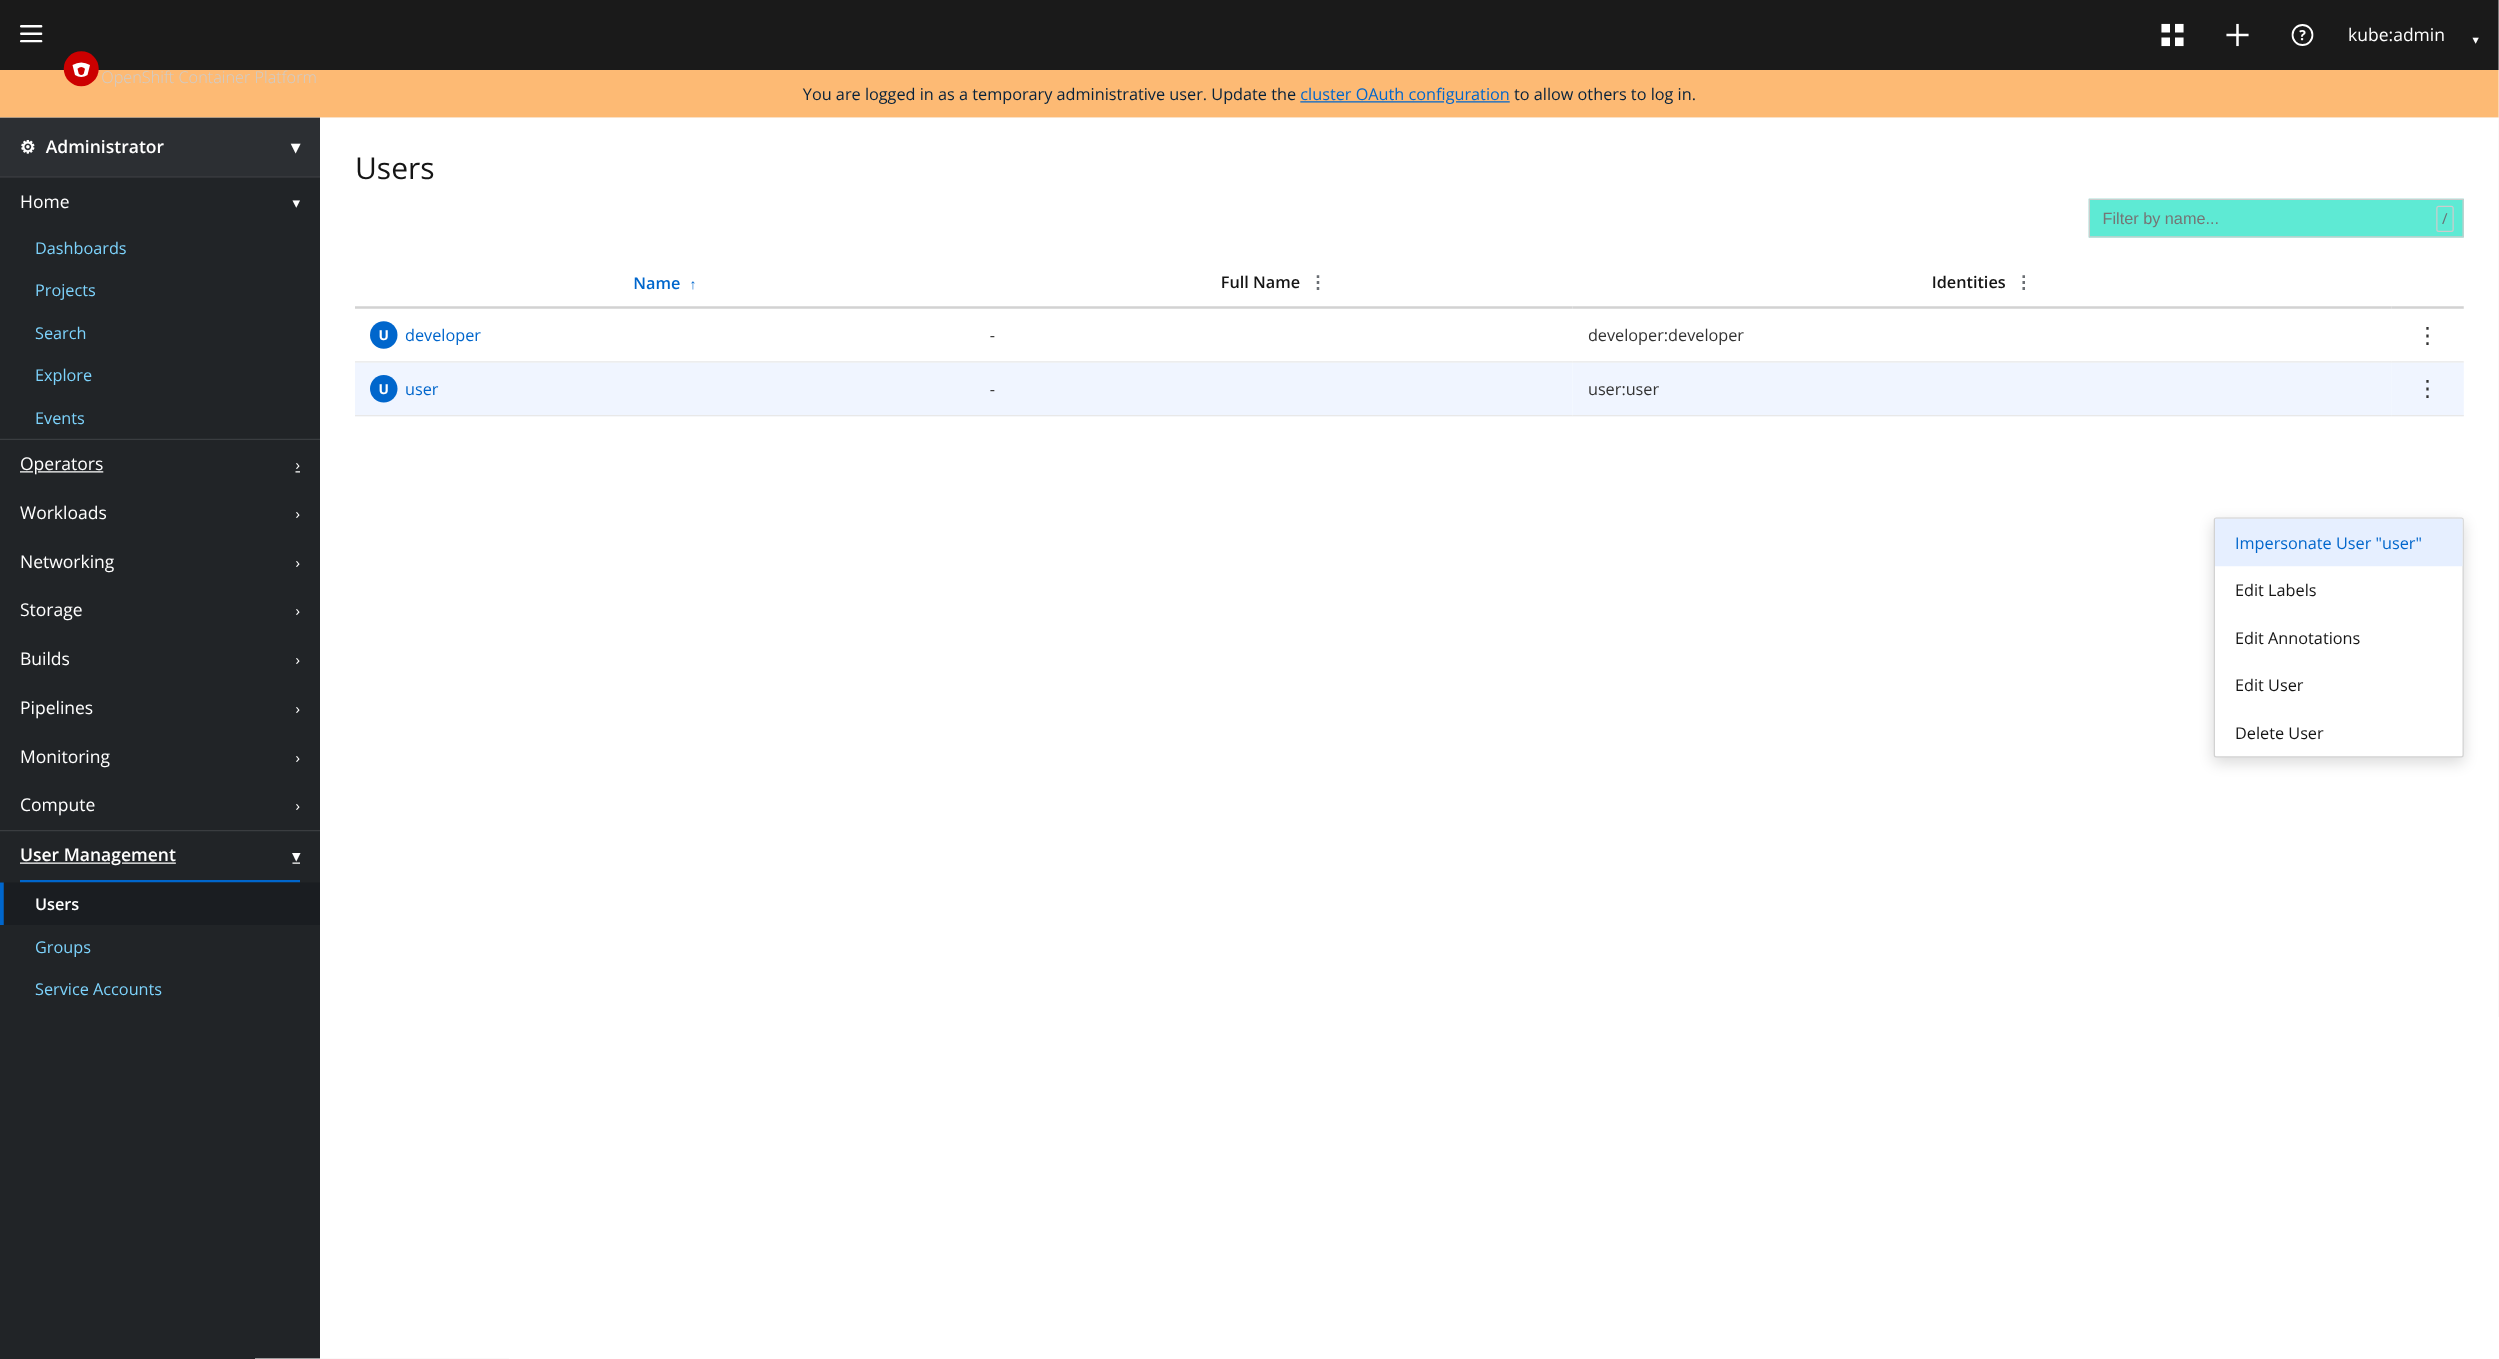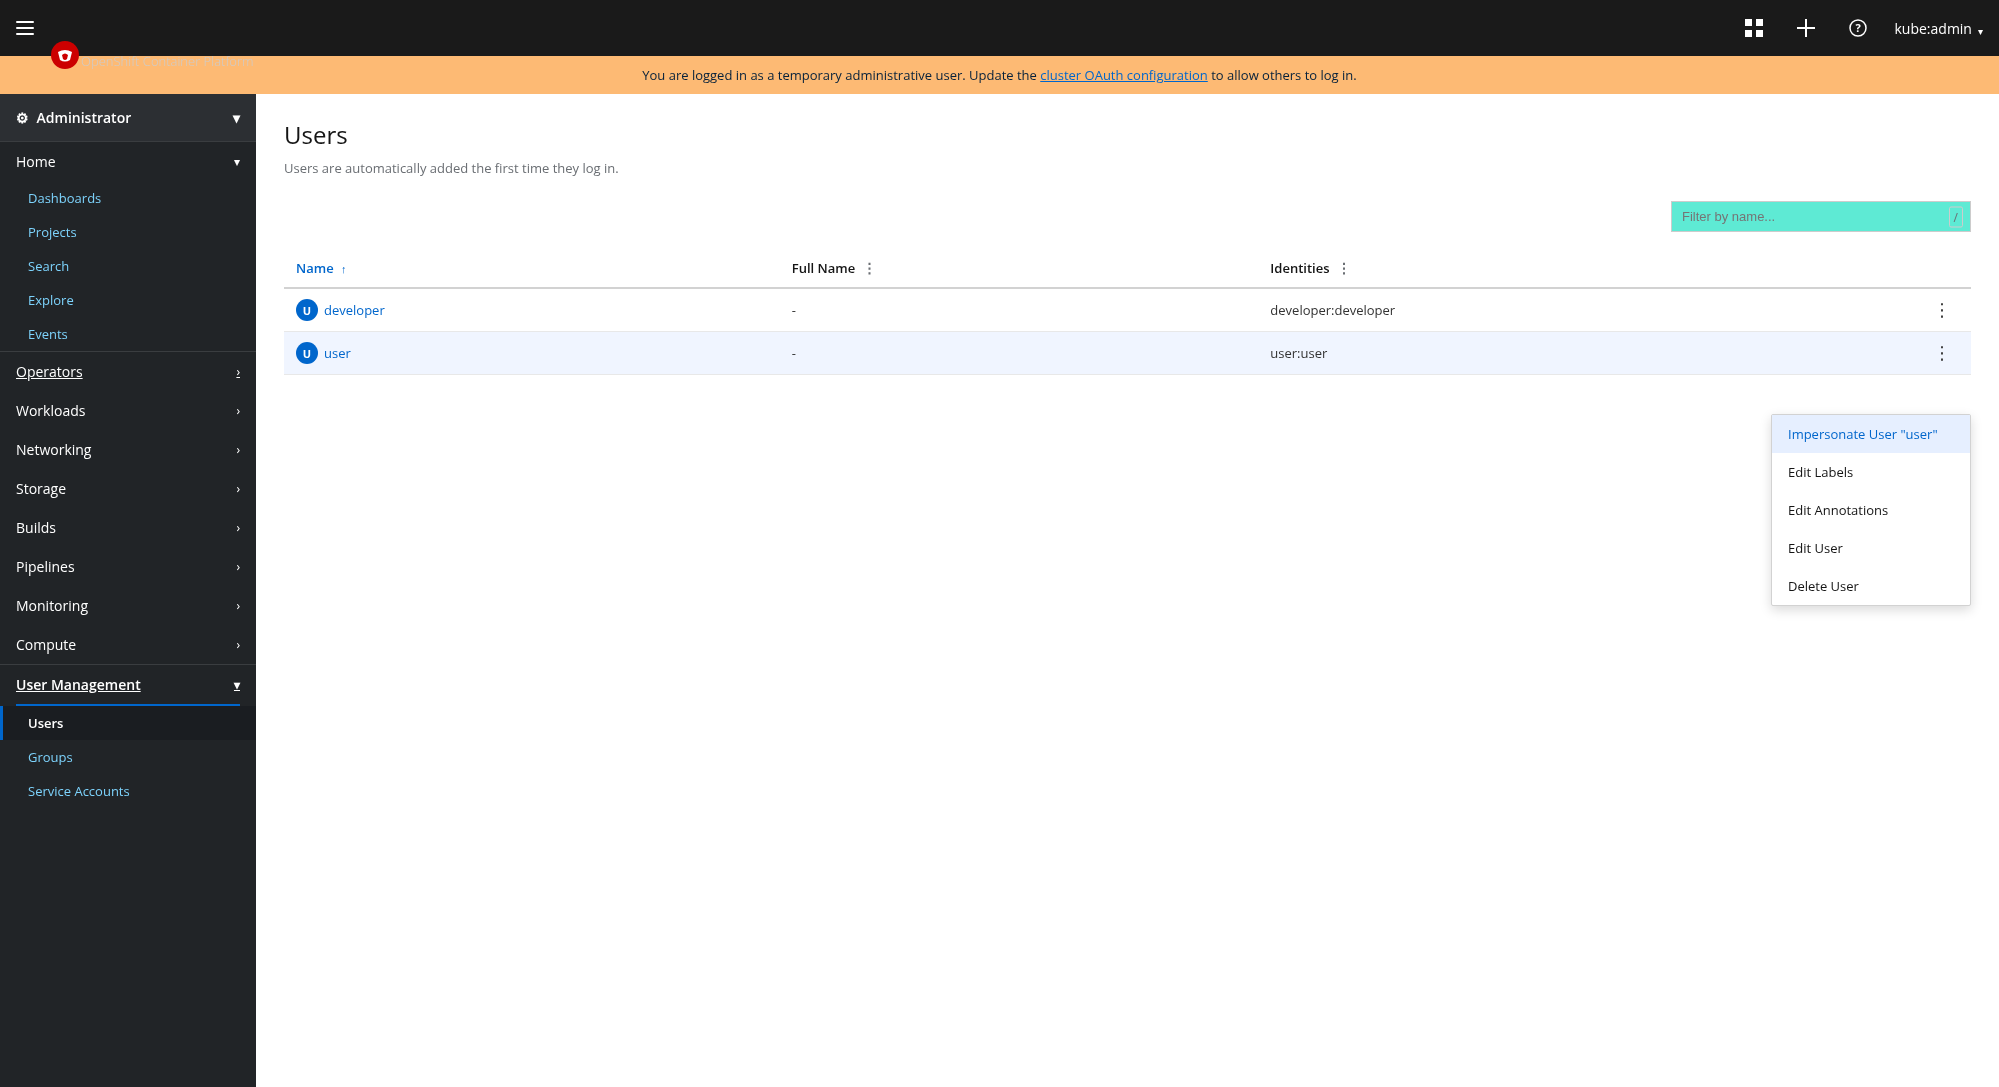--- a/index.html
+++ b/index.html
@@ -18,21 +18,21 @@
     }
     .top-nav-left { display: flex; align-items: center; gap: 16px; flex: 1; }
     .hamburger { cursor: pointer; font-size: 18px; color: #fff; }
     .brand { display: flex; align-items: flex-end; gap: 1px; }
     .brand-logo { width: 30px; height: 30px; }
     .brand-text { color: #fff; font-size: 14px; line-height: 1.3; }
     .brand-text .red-hat { font-weight: 700; }
     .brand-text .platform { font-weight: 300; color: #ccc; font-size: 13px; margin-top: 48px; }
     .top-nav-right { display: flex; align-items: center; gap: 20px; }
     .nav-icon { color: #fff; cursor: pointer; font-size: 18px; display: flex; align-items: center; justify-content: center; width: 32px; height: 32px; border-radius: 50%; }
-    .user-menu { display: flex; align-items: flex-end; gap: 6px; cursor: pointer; color: #fff; font-size: 14px; }
+    .user-menu { display: flex; align-items: flex-end; gap: 22px; cursor: pointer; color: #fff; font-size: 14px; }
     .user-menu .chevron { font-size: 10px; }
 
     
     .banner {
       background: #fdba74;
       color: #06213b;
       padding: 10px 20px;
       text-align: center;
       font-size: 13px;
       flex-shrink: 0;
@@ -161,21 +161,21 @@
       padding: 1px 4px;
       border-radius: 2px;
     }
 
     
     .users-table {
       width: 100%;
       border-collapse: collapse;
     }
     .users-table th {
-      text-align: left;
+      text-align: center;
       padding: 10px 12px;
       border-bottom: 2px solid #d2d2d2;
       font-size: 13px;
       font-weight: 600;
       color: #06c;
     }
     .users-table th.sortable { cursor: pointer; }
     .users-table th .sort-icon { margin-left: 4px; font-size: 11px; color: #06c; }
     .users-table th .col-menu { margin-left: 4px; color: #6a6e73; font-size: 14px; }
     .users-table th.normal { color: #151515; font-weight: 600; }
@@ -368,21 +368,20 @@
     <div class="user-mgmt-underline"></div>
     <div class="nav-item active">Users</div>
     <div class="nav-item">Groups</div>
     <div class="nav-item">Service Accounts</div>
 
   </div>
 
   <div class="main-content">
 
     <h1 class="page-title">Users</h1>
-    <p class="page-description">Users are automatically added the first time they log in.</p>
 
     <div class="filter-bar">
       <div class="filter-input-wrapper">
         <input type="text" class="filter-input" placeholder="Filter by name..." style="">
         <span class="filter-slash">/</span>
       </div>
     </div>
 
     <table class="users-table">
       <thead>

